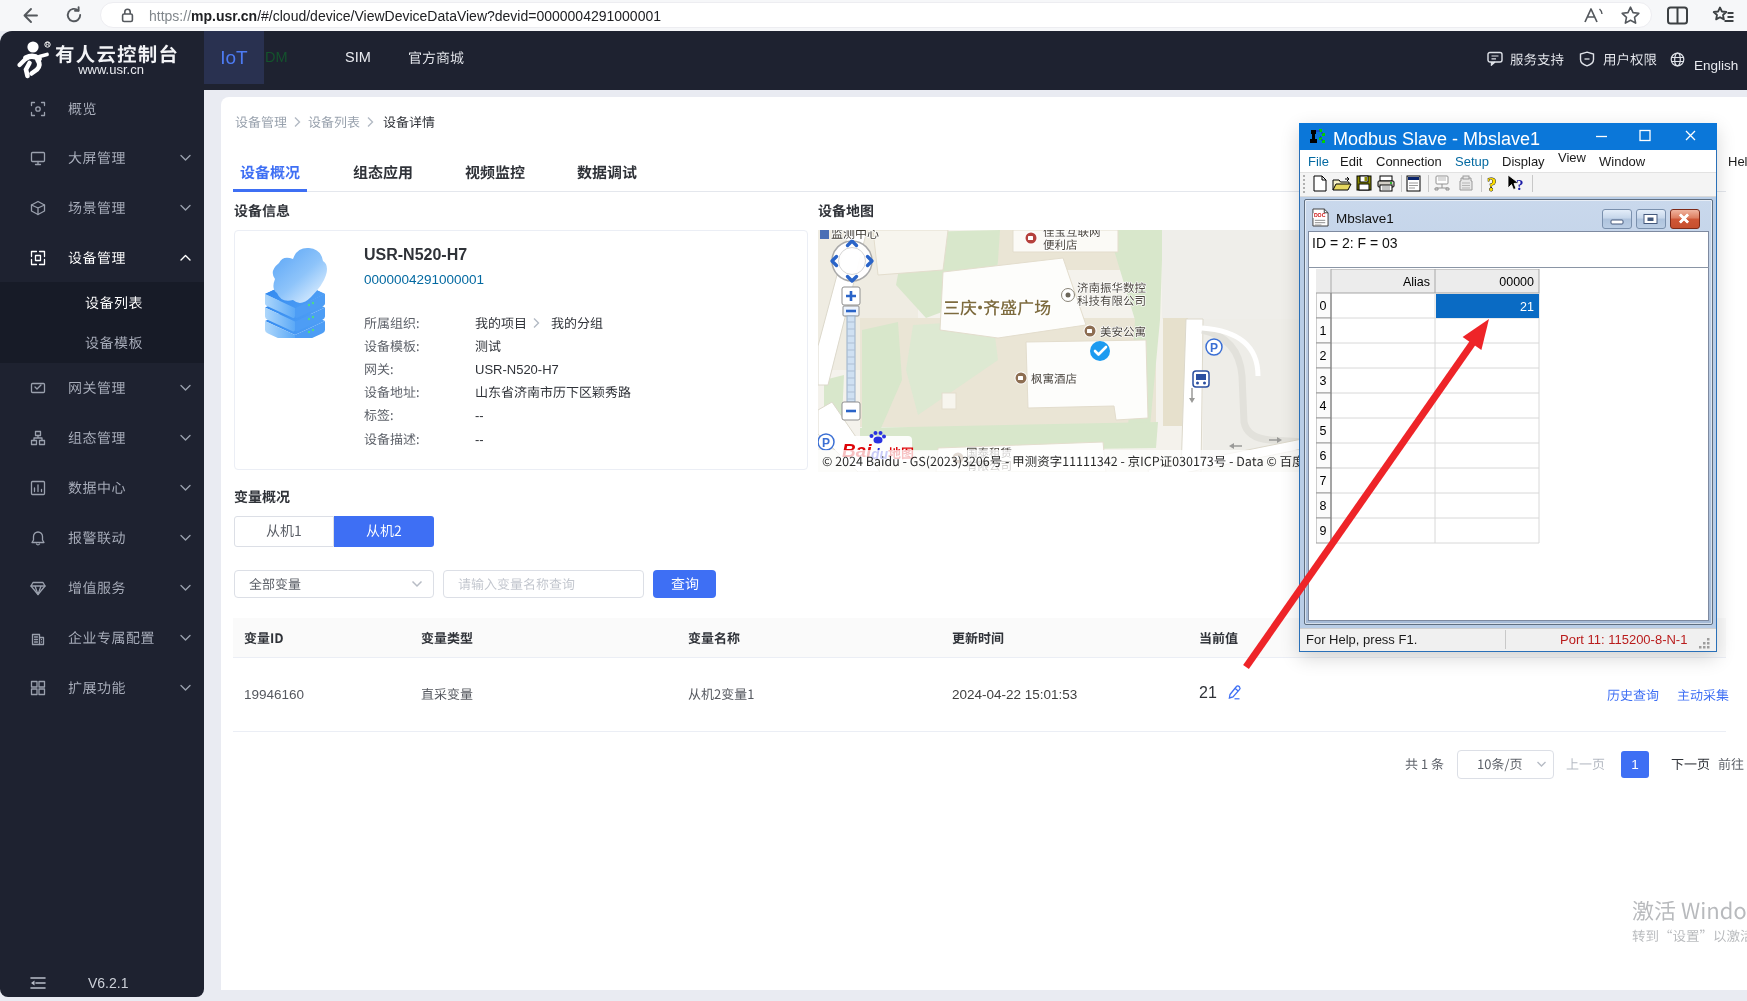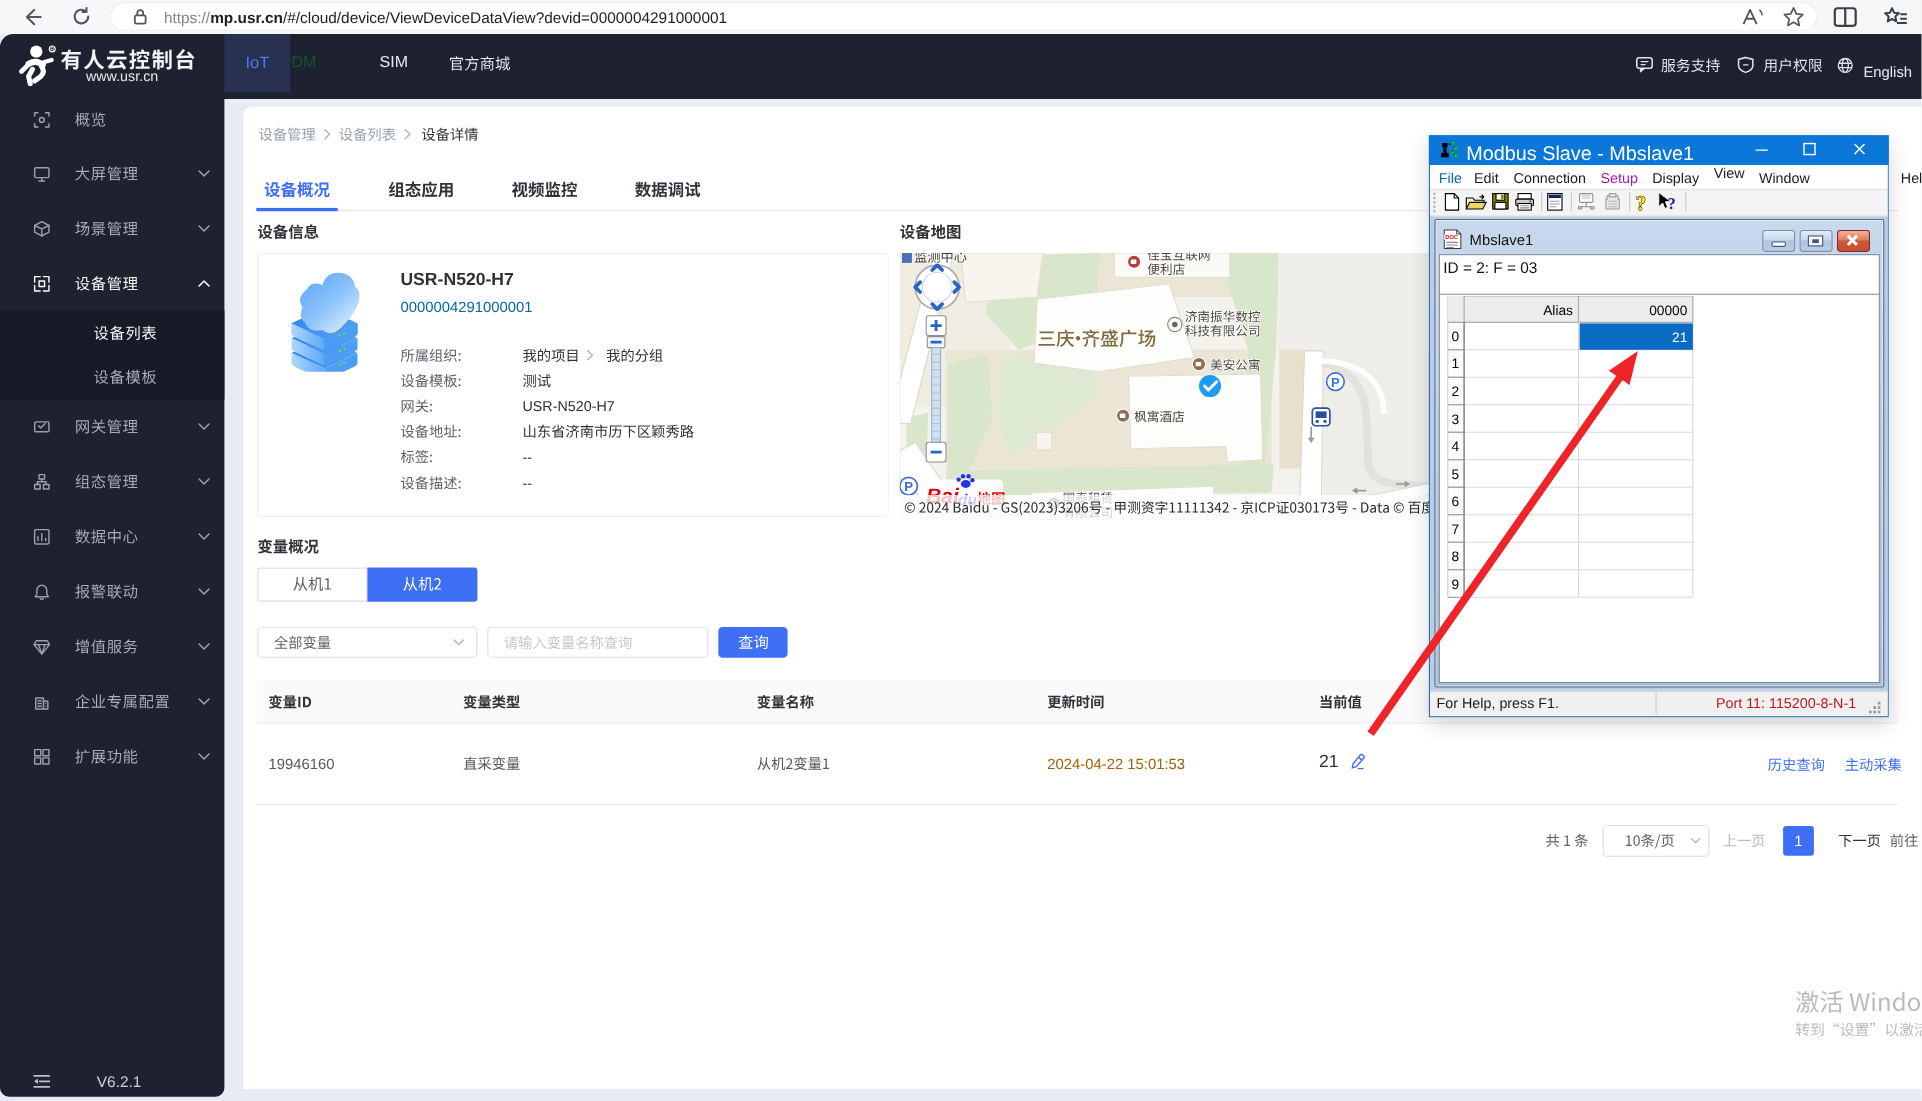--- a/index.html
+++ b/index.html
@@ -55,21 +55,21 @@
       <path transform="translate(0.0,0)" d="M365 850C355 810 342 770 326 729H55V616H275C215 500 132 394 25 323C48 301 86 257 104 231C153 265 196 304 236 348V-89H354V103H717V42C717 29 712 24 695 23C678 23 619 23 568 26C584 -6 600 -57 604 -90C686 -90 743 -89 783 -70C824 -52 835 -19 835 40V537H369C384 563 397 589 410 616H947V729H457C469 760 479 791 489 822ZM354 268H717V203H354ZM354 368V432H717V368Z"></path>
       <path transform="translate(1061.0,0)" d="M421 848C417 678 436 228 28 10C68 -17 107 -56 128 -88C337 35 443 217 498 394C555 221 667 24 890 -82C907 -48 941 -7 978 22C629 178 566 553 552 689C556 751 558 805 559 848Z"></path>
       <path transform="translate(2122.0,0)" d="M162 784V660H850V784ZM135 -54C189 -34 260 -30 765 9C788 -30 808 -66 822 -97L939 -26C889 68 793 211 710 322L599 264C629 221 662 173 694 124L294 100C363 180 433 278 491 379H953V503H48V379H321C264 272 197 176 170 147C138 109 117 87 88 80C104 42 127 -27 135 -54Z"></path>
       <path transform="translate(3183.0,0)" d="M673 525C736 474 824 400 867 356L941 436C895 478 804 548 743 595ZM140 851V672H39V562H140V353L26 318L49 202L140 234V53C140 40 136 36 124 36C112 35 77 35 41 36C55 5 69 -45 72 -74C136 -74 180 -70 210 -52C241 -33 250 -3 250 52V273L350 310L331 416L250 389V562H335V672H250V851ZM540 591C496 535 425 478 359 441C379 420 410 375 423 352H403V247H589V48H326V-57H972V48H710V247H899V352H434C507 400 589 479 641 552ZM564 828C576 800 590 766 600 736H359V552H468V634H844V555H957V736H729C717 770 697 818 679 854Z"></path>
       <path transform="translate(4244.0,0)" d="M643 767V201H755V767ZM823 832V52C823 36 817 32 801 31C784 31 732 31 680 33C695 -2 712 -55 716 -88C794 -88 852 -84 889 -65C926 -45 938 -12 938 52V832ZM113 831C96 736 63 634 21 570C45 562 84 546 111 533H37V424H265V352H76V-9H183V245H265V-89H379V245H467V98C467 89 464 86 455 86C446 86 420 86 392 87C405 59 419 16 422 -14C472 -15 510 -14 539 3C568 21 575 50 575 96V352H379V424H598V533H379V608H559V716H379V843H265V716H201C210 746 218 777 224 808ZM265 533H129C141 555 153 580 164 608H265Z"></path>
       <path transform="translate(5305.0,0)" d="M161 353V-89H284V-38H710V-88H839V353ZM284 78V238H710V78ZM128 420C181 437 253 440 787 466C808 438 826 412 839 389L940 463C887 547 767 671 676 758L582 695C620 658 660 615 699 572L287 558C364 632 442 721 507 814L386 866C317 746 208 624 173 592C140 561 116 541 89 535C103 503 123 443 128 420Z"></path>
     </g>
   </svg>
 <div class="a" style="left:55px;top:62px;width:112px;text-align:center;font-size:13px;color:#e7e9ee">www.usr.cn</div>
 <div class="a" style="left:204px;top:31px;width:60px;height:53px;background:#293150"></div>
-<div class="a" style="left:204px;top:31px;width:60px;height:53px;line-height:53px;text-align:center;font-size:15px;color:#4d7bf3">IoT</div>
+<div class="a" style="left:204px;top:31px;width:60px;height:53px;line-height:53px;text-align:center;font-size:19px;color:#4d7bf3">IoT</div>
 <div class="a" style="left:265px;top:31px;width:60px;height:53px;line-height:53px;text-align:left;font-size:14.5px;color:#14532d">DM</div>
 <div class="a" style="left:328px;top:31px;width:60px;height:53px;line-height:53px;text-align:center;font-size:14.5px;color:#e8eaef">SIM</div>
 <svg class="t" style="left:408.0px;top:49.3px" width="56.0" height="19.6" viewBox="0 0 56.0 19.6">
     <g fill="#e8eaef" transform="translate(0,14.00) scale(0.014000,-0.014000)">
       <path transform="translate(0.0,0)" d="M277 521H721V396H277ZM201 587V-79H277V-34H755V-74H832V235H277V330H795V587ZM277 167H755V33H277ZM448 829C460 803 473 771 482 744H75V566H150V673H846V566H925V744H565C556 775 540 814 523 845Z"></path>
       <path transform="translate(1000.0,0)" d="M440 818C466 771 496 707 508 667H68V594H341C329 364 304 105 46 -23C66 -37 90 -63 101 -82C291 17 366 183 398 361H756C740 135 720 38 691 12C678 2 665 0 643 0C616 0 546 1 474 7C489 -13 499 -44 501 -66C568 -71 634 -72 669 -69C708 -67 733 -60 756 -34C795 5 815 114 835 398C837 409 838 434 838 434H410C416 487 420 541 423 594H936V667H514L585 698C571 738 540 799 512 846Z"></path>
       <path transform="translate(2000.0,0)" d="M274 643C296 607 322 556 336 526L405 554C392 583 363 631 341 666ZM560 404C626 357 713 291 756 250L801 302C756 341 668 405 603 449ZM395 442C350 393 280 341 220 305C231 290 249 258 255 245C319 288 398 356 451 416ZM659 660C642 620 612 564 584 523H118V-78H190V459H816V4C816 -12 810 -16 793 -16C777 -18 719 -18 657 -16C667 -33 676 -57 680 -74C766 -74 816 -74 846 -64C876 -54 885 -36 885 3V523H662C687 558 715 601 739 642ZM314 277V1H378V49H682V277ZM378 221H619V104H378ZM441 825C454 797 468 762 480 732H61V667H940V732H562C550 765 531 809 513 844Z"></path>
       <path transform="translate(3000.0,0)" d="M41 129 65 55C145 86 244 125 340 164L326 232L229 196V526H325V596H229V828H159V596H53V526H159V170C115 154 74 140 41 129ZM866 506C844 414 814 329 775 255C759 354 747 478 742 617H953V687H880L930 722C905 754 853 802 809 834L759 801C801 768 850 720 874 687H740C739 737 739 788 739 841H667L670 687H366V375C366 245 356 80 256 -36C272 -45 300 -69 311 -83C420 42 436 233 436 375V419H562C560 238 556 174 546 158C540 150 532 148 520 148C507 148 476 148 442 151C452 135 458 107 460 88C495 86 530 86 550 88C574 91 588 98 602 115C620 141 624 222 627 453C628 462 628 482 628 482H436V617H672C680 443 694 285 721 165C667 89 601 25 521 -24C537 -36 564 -63 575 -76C639 -33 695 20 743 81C774 -14 816 -70 872 -70C937 -70 959 -23 970 128C953 135 929 150 914 166C910 51 901 2 881 2C848 2 818 57 795 153C856 249 902 362 935 493Z"></path>
     </g>
   </svg>
@@ -918,21 +918,21 @@
 <svg class="t" style="left:688.0px;top:685.9px" width="66.4" height="18.2" viewBox="0 0 66.4 18.2">
     <g fill="#55585f" transform="translate(0,13.00) scale(0.013000,-0.013000)">
       <path transform="translate(0.0,0)" d="M261 818C246 447 206 149 41 -26C61 -38 101 -65 113 -78C215 43 271 204 303 402C364 321 423 227 454 163L511 216C474 294 392 411 318 500C330 597 337 702 343 814ZM646 819C624 434 571 144 371 -23C391 -35 430 -62 443 -75C553 28 620 164 663 333C707 187 781 28 903 -68C916 -46 942 -14 959 0C806 105 728 320 694 488C709 588 719 697 727 815Z"></path>
       <path transform="translate(1000.0,0)" d="M498 783V462C498 307 484 108 349 -32C366 -41 395 -66 406 -80C550 68 571 295 571 462V712H759V68C759 -18 765 -36 782 -51C797 -64 819 -70 839 -70C852 -70 875 -70 890 -70C911 -70 929 -66 943 -56C958 -46 966 -29 971 0C975 25 979 99 979 156C960 162 937 174 922 188C921 121 920 68 917 45C916 22 913 13 907 7C903 2 895 0 887 0C877 0 865 0 858 0C850 0 845 2 840 6C835 10 833 29 833 62V783ZM218 840V626H52V554H208C172 415 99 259 28 175C40 157 59 127 67 107C123 176 177 289 218 406V-79H291V380C330 330 377 268 397 234L444 296C421 322 326 429 291 464V554H439V626H291V840Z"></path>
       <path transform="translate(2000.0,0)" d="M44 0H505V79H302C265 79 220 75 182 72C354 235 470 384 470 531C470 661 387 746 256 746C163 746 99 704 40 639L93 587C134 636 185 672 245 672C336 672 380 611 380 527C380 401 274 255 44 54Z"></path>
       <path transform="translate(2555.0,0)" d="M223 629C193 558 143 486 88 438C105 429 133 409 147 397C200 450 257 530 290 611ZM691 591C752 534 825 450 861 396L920 435C885 487 812 567 747 623ZM432 831C450 803 470 767 483 738H70V671H347V367H422V671H576V368H651V671H930V738H567C554 769 527 816 504 849ZM133 339V272H213C266 193 338 128 424 75C312 30 183 1 52 -16C65 -32 83 -63 89 -82C233 -59 375 -22 499 34C617 -24 758 -62 913 -82C922 -62 940 -33 956 -16C815 -1 686 29 576 74C680 133 766 210 823 309L775 342L762 339ZM296 272H709C658 206 585 152 500 109C416 153 347 207 296 272Z"></path>
       <path transform="translate(3555.0,0)" d="M250 665H747V610H250ZM250 763H747V709H250ZM177 808V565H822V808ZM52 522V465H949V522ZM230 273H462V215H230ZM535 273H777V215H535ZM230 373H462V317H230ZM535 373H777V317H535ZM47 3V-55H955V3H535V61H873V114H535V169H851V420H159V169H462V114H131V61H462V3Z"></path>
       <path transform="translate(4555.0,0)" d="M88 0H490V76H343V733H273C233 710 186 693 121 681V623H252V76H88Z"></path>
     </g>
   </svg>
-<div class="a" style="left:952px;top:687px;font-size:13.5px;color:#a16207">2024-04-22 15:01:53</div>
+<div class="a" style="left:952px;top:687px;font-size:13.5px;color:#404040">2024-04-22 15:01:53</div>
 <div class="a" style="left:1199px;top:684px;font-size:16px;color:#2f3238">21</div>
 <svg class="a" style="left:1226px;top:684px" width="17" height="17" viewBox="0 0 17 17" fill="none" stroke="#3e6ff4" stroke-width="1.3">
     <path d="M4 10.5 L10.5 2.5 a1.6 1.6 0 0 1 2.6 0 l0.6 0.8 a1.6 1.6 0 0 1 -0.1 2.1 L7 13 l-3.6 1 z"></path>
     <path d="M9.2 4.5 l3 2.6"></path>
     <path d="M8.5 14.8 h5" stroke-width="1.2"></path>
   </svg>
 <svg class="t" style="left:1607.0px;top:686.9px" width="52.0" height="18.2" viewBox="0 0 52.0 18.2">
     <g fill="#3e6ff4" transform="translate(0,13.00) scale(0.013000,-0.013000)">
       <path transform="translate(0.0,0)" d="M115 791V472C115 320 109 113 35 -35C53 -43 87 -64 101 -77C180 80 191 311 191 472V720H947V791ZM494 667C493 610 491 554 488 501H255V430H482C463 234 405 74 212 -20C229 -33 252 -58 262 -75C471 32 535 211 558 430H818C804 156 788 47 759 21C749 9 737 7 717 7C694 7 632 8 569 14C582 -7 592 -39 593 -61C654 -65 714 -66 746 -63C782 -60 803 -53 824 -27C861 13 878 135 894 466C895 476 896 501 896 501H564C568 554 569 610 571 667Z"></path>
       <path transform="translate(1000.0,0)" d="M196 610H463V423H196ZM540 610H808V423H540ZM237 317 170 292C209 206 259 141 320 90C258 49 170 14 43 -13C59 -30 79 -63 88 -80C223 -48 318 -5 385 45C518 -35 697 -64 929 -78C934 -52 949 -19 964 -1C738 8 569 30 443 97C511 172 532 259 538 351H884V682H540V836H463V682H123V351H461C456 274 439 201 378 139C321 183 274 241 237 317Z"></path>
@@ -1045,21 +1045,21 @@
 <div class="a" style="left:1333px;top:129px;font-size:18px;color:#fff">Modbus Slave - Mbslave1</div>
 <svg class="a" style="left:1594px;top:127px" width="110" height="18" viewBox="0 0 110 18" fill="none" stroke="#fff" stroke-width="1.3">
     <path d="M2 9.5 h11"></path>
     <rect x="46" y="3.5" width="10" height="10"></rect>
     <path d="M92 4 l9 9 M101 4 l-9 9"></path>
   </svg>
 <div class="a" style="left:1300px;top:150px;width:416px;height:22px;background:#fff"></div>
 <div class="a" style="left:1308px;top:154px;font-size:13px;color:#0369a1">File</div>
 <div class="a" style="left:1340px;top:154px;font-size:13px;color:#1b1b1b">Edit</div>
 <div class="a" style="left:1376px;top:154px;font-size:13px;color:#1b1b1b">Connection</div>
-<div class="a" style="left:1455px;top:154px;font-size:13px;color:#a21caf">Setup</div>
+<div class="a" style="left:1455px;top:154px;font-size:13px;color:#0369a1">Setup</div>
 <div class="a" style="left:1502px;top:154px;font-size:13px;color:#1b1b1b">Display</div>
 <div class="a" style="left:1558px;top:150px;font-size:13px;color:#1b1b1b">View</div>
 <div class="a" style="left:1599px;top:154px;font-size:13px;color:#1b1b1b">Window</div>
 <div class="a" style="left:1728px;top:154px;font-size:13px;color:#1b1b1b">Help</div>
 <div class="a" style="left:1300px;top:172px;width:416px;height:25px;background:#f4f4f4;border-top:1px solid #e2e2e2;border-bottom:1px solid #d9d9d9"></div>
 <svg class="a" style="left:1302px;top:175px" width="4" height="19" viewBox="0 0 4 19">
     <g fill="#b0b0b0">
       <rect x="1" y="0" width="2" height="2"></rect>
       <rect x="1" y="4" width="2" height="2"></rect>
       <rect x="1" y="8" width="2" height="2"></rect>

